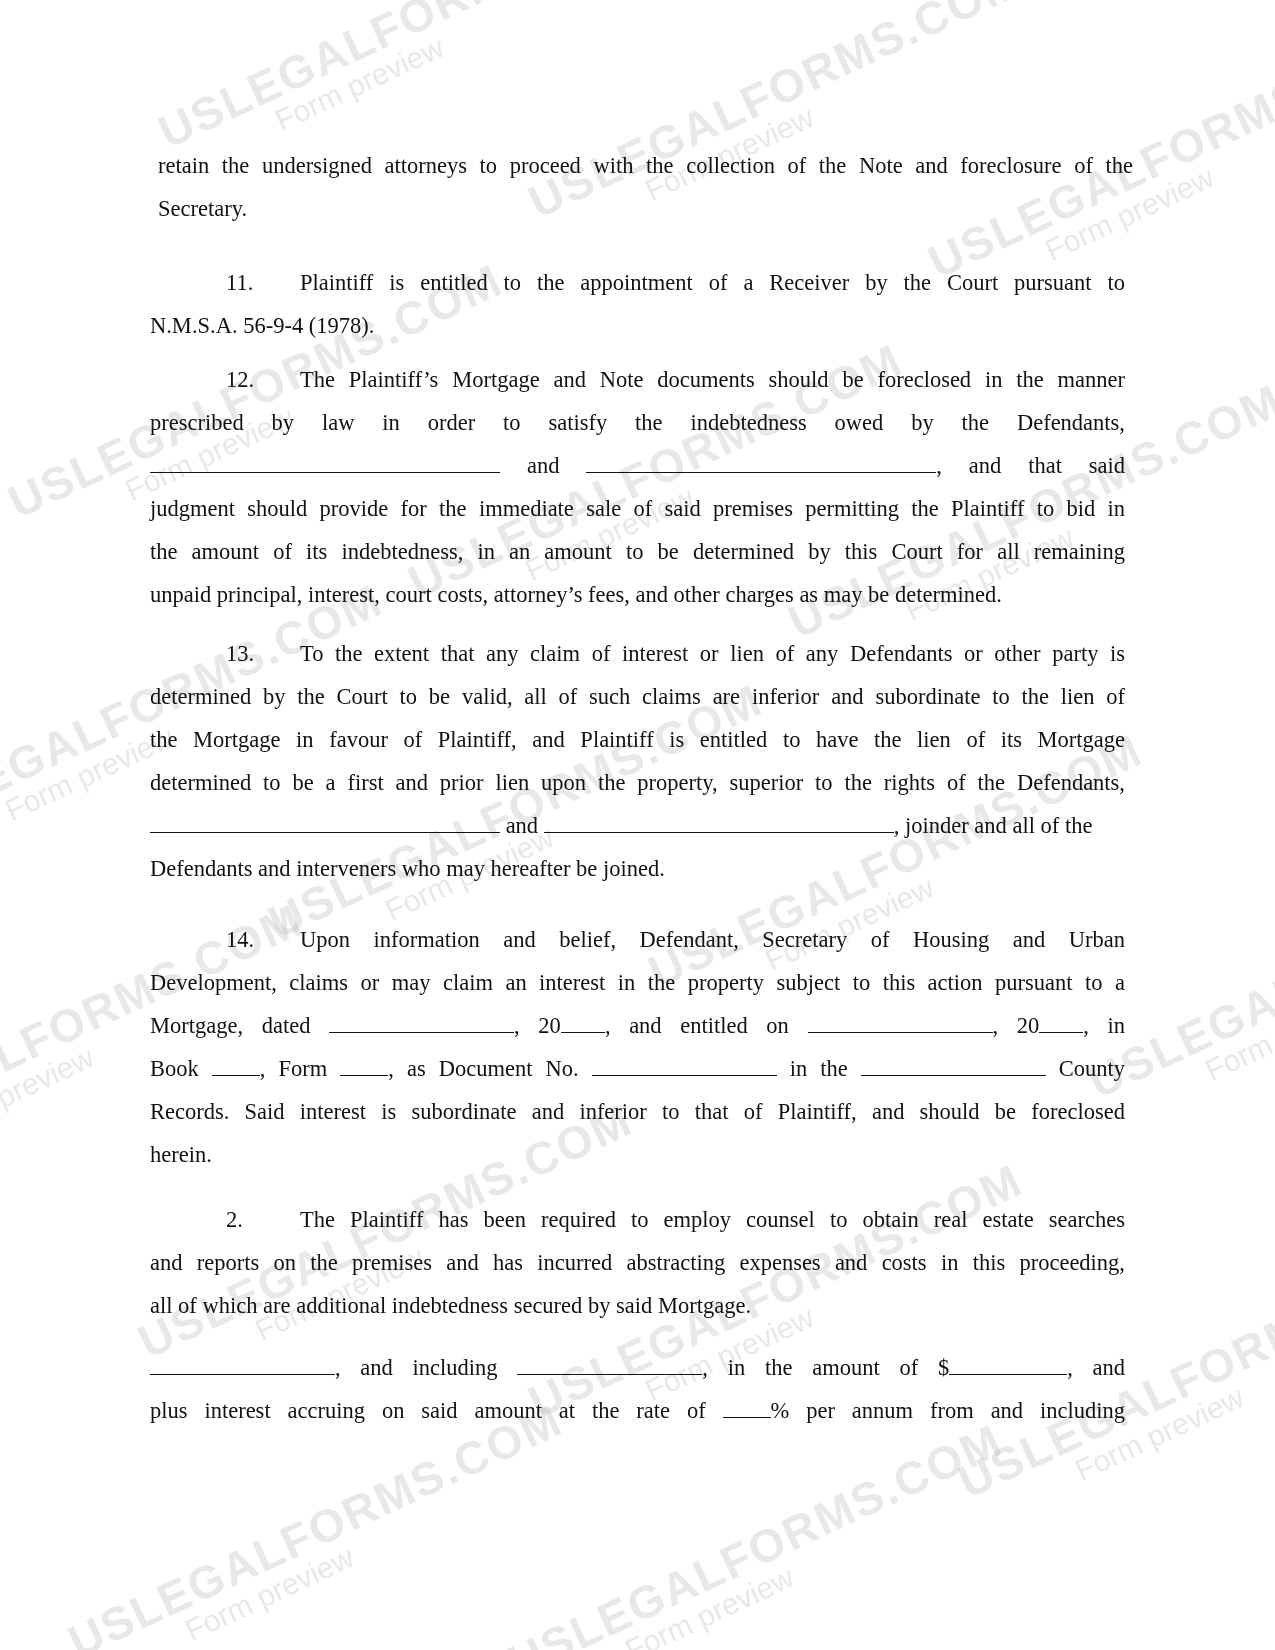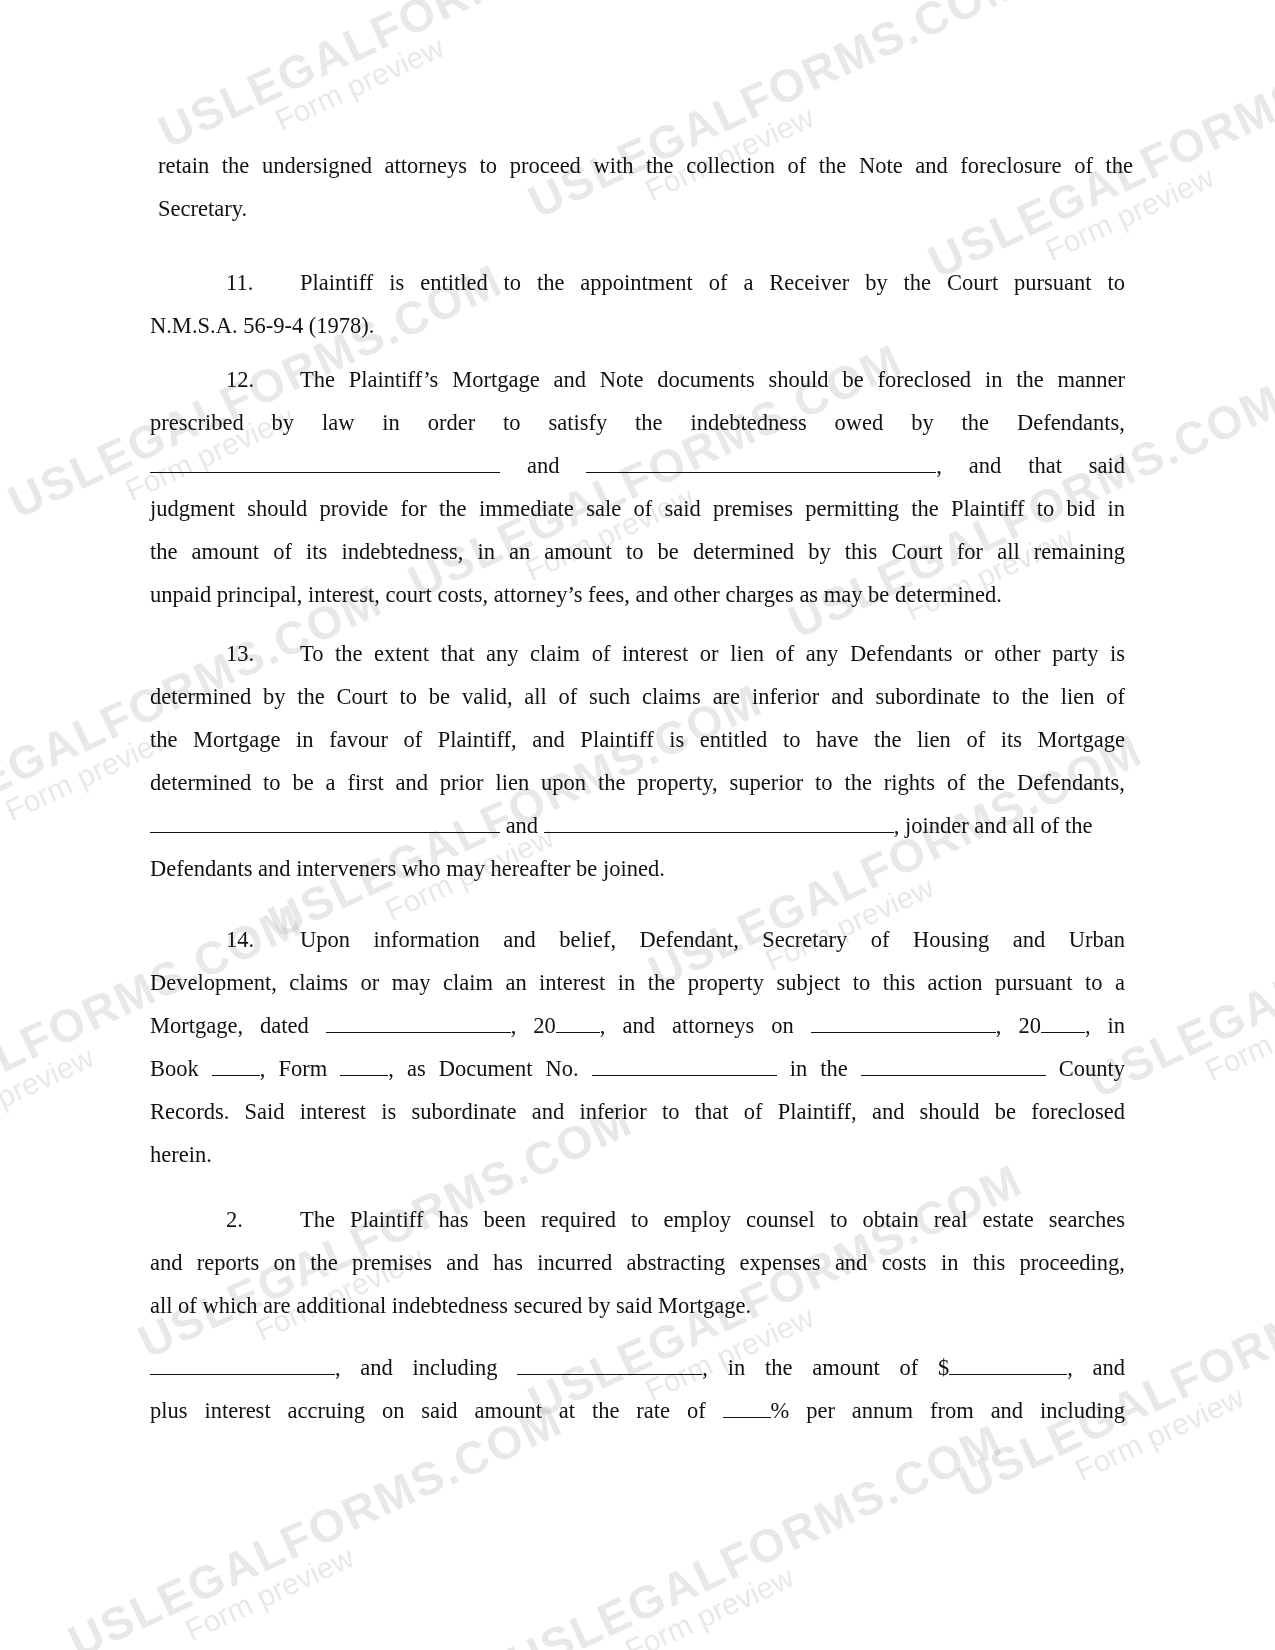--- a/index.html
+++ b/index.html
@@ -129,21 +129,21 @@
     <div class="line">Defendants and interveners who may hereafter be joined.</div>
   </div>
 
   <div class="text" style="top:918px;">
     <div class="line just indent">
       <span class="num">14.</span><span>Upon information and belief, Defendant, Secretary of Housing and Urban</span>
     </div>
     <div class="line just">Development, claims or may claim an interest in the property subject to this action pursuant to a</div>
     <div class="line just">
       <span>Mortgage, dated</span>
-      <span class="blank" style="width:185px;"></span><span>, 20</span><span class="blank" style="width:44px;"></span><span>, and attorneys on</span>
+      <span class="blank" style="width:185px;"></span><span>, 20</span><span class="blank" style="width:44px;"></span><span>, and entitled on</span>
       <span class="blank" style="width:185px;"></span><span>, 20</span><span class="blank" style="width:44px;"></span><span>, in</span>
     </div>
     <div class="line just">
       <span>Book</span>
       <span class="blank" style="width:48px;"></span><span>, Form</span>
       <span class="blank" style="width:48px;"></span><span>, as Document No.</span>
       <span class="blank" style="width:185px;"></span>
       <span>in the</span>
       <span class="blank" style="width:185px;"></span>
       <span>County</span>

